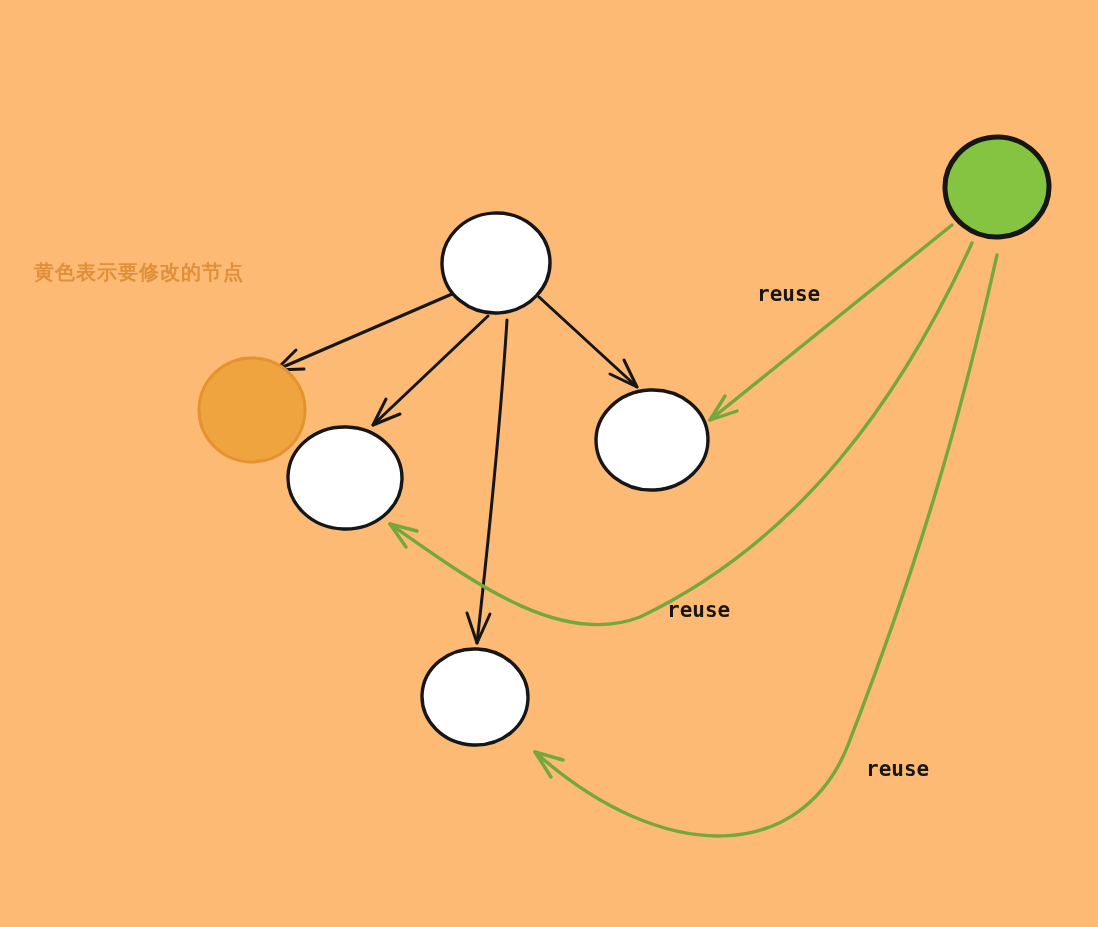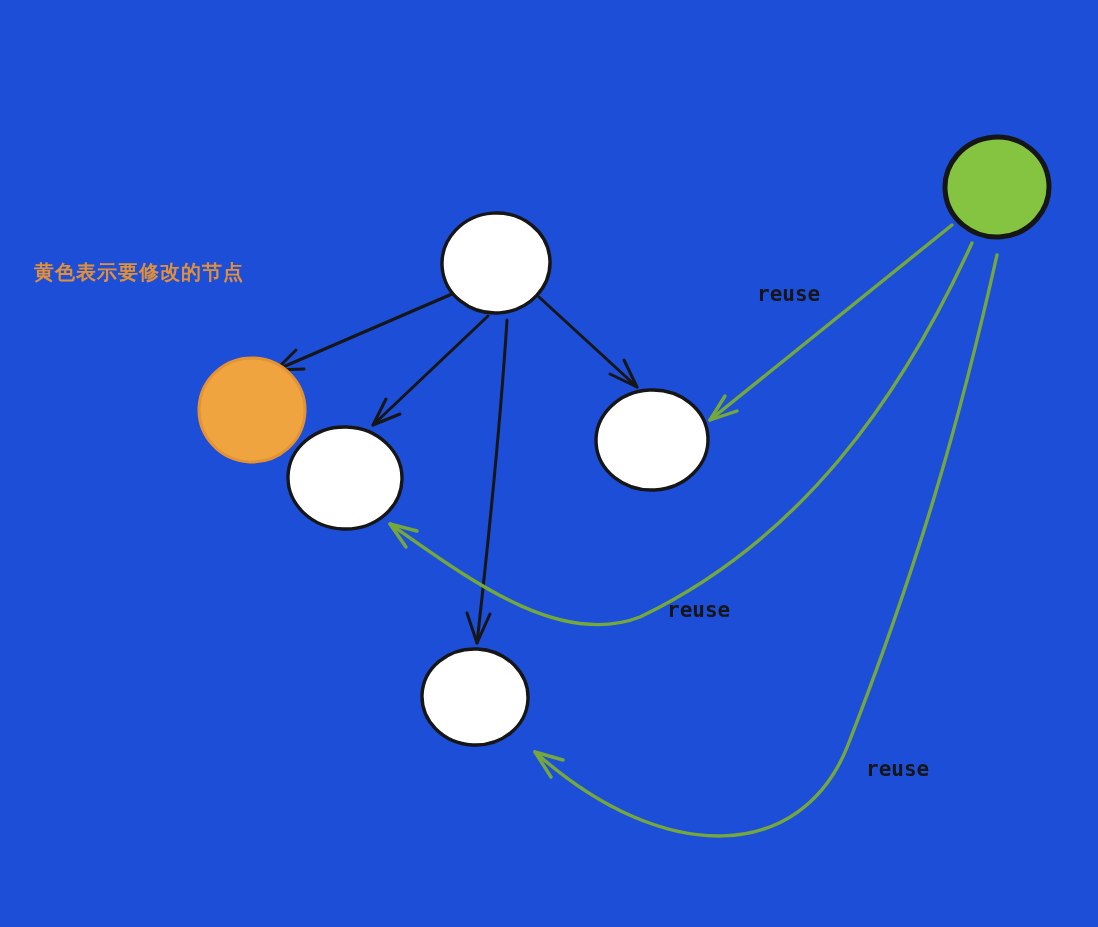--- a/index.html
+++ b/index.html
@@ -5,21 +5,21 @@
   html, body {
     margin: 0;
     padding: 0;
     background: #ffffff;
     font-family: "DejaVu Sans", sans-serif;
   }
   .stage {
     position: relative;
     width: 1098px;
     height: 927px;
-    background: #1d4ed8;
+    background: #fdba74;
     overflow: hidden;
   }
   svg { display: block; }
   .caption-text {
     font-family: "DejaVu Sans", sans-serif;
     font-weight: bold;
     font-size: 20px;
     letter-spacing: 1px;
   }
   .reuse-text {

